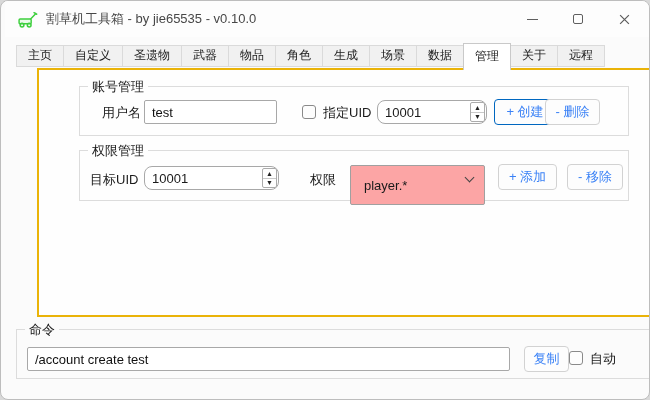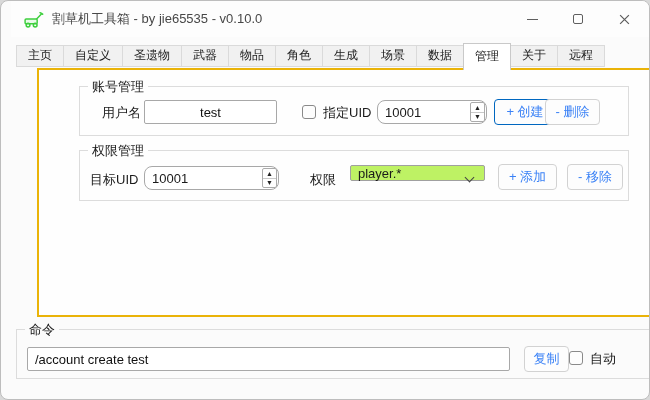--- a/index.html
+++ b/index.html
@@ -12,21 +12,21 @@
   }
   .window {
     position:relative; width:650px; height:400px;
     background:#fbfbfb;
     border:1px solid #bdbdbd;
     border-radius:8px;
     overflow:hidden;
   }
   
   .titlebar {
-    position:absolute; top:0; left:10px; right:0; height:36px;
+    position:absolute; top:0; left:4px; right:0; height:36px;
     display:flex; align-items:center; background:#fdfdfd;
   }
   .app-icon { margin-left:12px; display:flex; align-items:center; }
   .title-text { margin-left:8px; font-size:13px; color:#474747; }
   .win-controls { position:absolute; right:2px; top:0; height:36px; display:flex; }
   .win-btn { width:46px; height:36px; display:flex; align-items:center; justify-content:center; cursor:default; }
   .glyph-min { width:11px; height:1px; background:#5f5f5f; display:block; }
   .glyph-max { width:10px; height:10px; border:1px solid #5f5f5f; border-radius:2px; display:block; }
   
   .tabstrip {
@@ -76,23 +76,23 @@
   .spinner {
     width:15px; height:20px; margin-right:1px; border:1px solid #ababab; border-radius:2px;
     display:flex; flex-direction:column; background:#fff;
   }
   .spin-btn {
     flex:1; display:flex; align-items:center; justify-content:center;
     font-size:7px; line-height:1; color:#222; cursor:default;
   }
   .spin-btn.up { border-bottom:1px solid #c9c9c9; }
   .combo {
-    position:absolute; height:16px; background:#bef264;
+    position:absolute; height:40px; background:#fca5a5;
     border:1px solid #a0a0a0; border-radius:2px;
-    display:flex; align-items:center; font-size:13px; padding-left:7px;
+    display:flex; align-items:center; font-size:13px; padding-left:13px;
   }
   .chevron {
     position:absolute; right:11px; top:8px; width:7px; height:7px;
     border-left:1.3px solid #444; border-bottom:1.3px solid #444;
     transform:rotate(-45deg);
   }
   .btn {
     position:absolute; height:26px; background:#fdfdfd;
     border:1px solid #d2d2d2; border-radius:4px;
     font-size:13px; display:flex; align-items:center; justify-content:center;
@@ -149,21 +149,21 @@
     <div class="tab selected">管理</div>
     <div class="tab">关于</div>
     <div class="tab">远程</div>
   </div>
 
   <div class="tabpage">
 
     <div class="group on-page grp-account">
       <span class="group-label">账号管理</span>
       <span class="field-label" style="left:22px; top:17px;">用户名</span>
-      <input class="textbox" style="left: 64px; top: 13px; width: 133px; text-align: center;" value="test">
+      <input class="textbox" style="left: 64px; top: 13px; width: 133px;" value="test">
       <span class="checkbox" style="left:222px; top:18px;"></span>
       <span class="field-label" style="left:243px; top:17px;">指定UID</span>
       <div class="numeric" style="left:297px; top:13px; width:110px;">
         <span class="num-val">10001</span>
         <span class="spinner">
           <span class="spin-btn up">▲</span>
           <span class="spin-btn">▼</span>
         </span>
       </div>
       <div class="btn accent" style="left:414px; top:12px; width:62px;">+ 创建</div>

